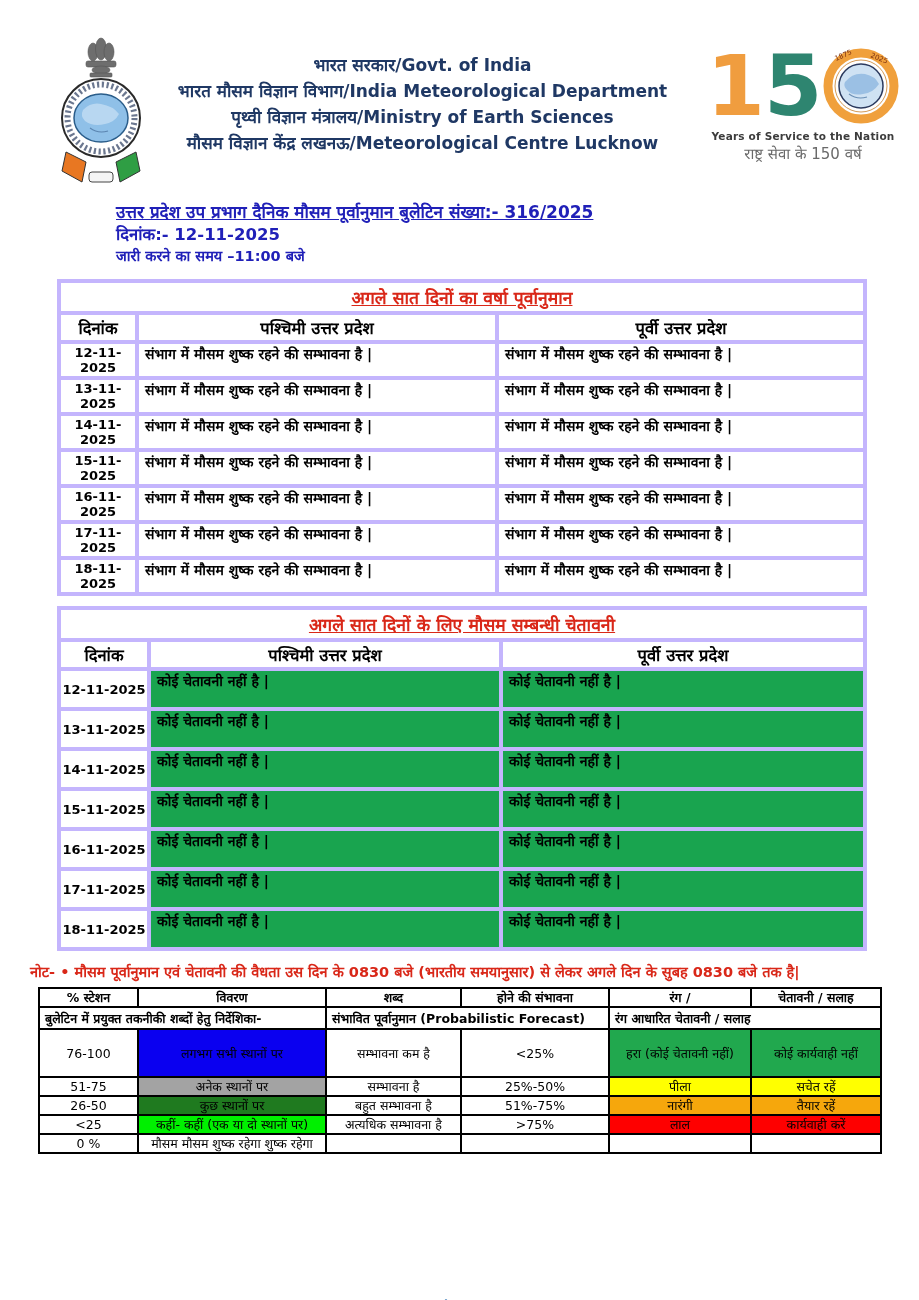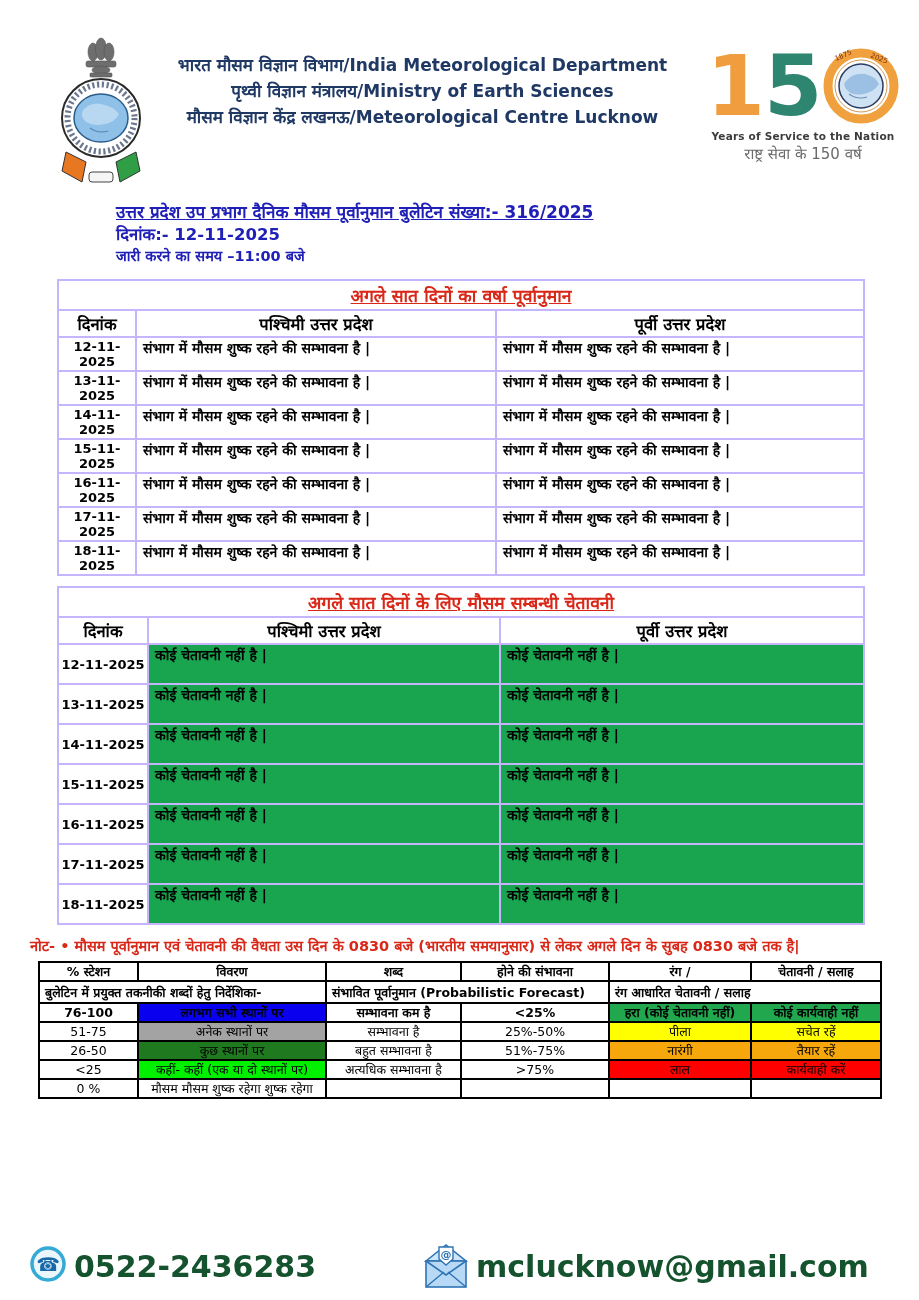--- a/index.html
+++ b/index.html
@@ -20,36 +20,36 @@
   .years-hi{font-size:15px;color:#6a6a6a;margin-top:1px;}
   
   .bulletin{display:flex;margin:14px 58px 0 116px;flex-direction:column;}
   .bulletin-title{flex:1;font-size:17px;font-weight:bold;color:#2020b8;text-decoration:underline;line-height:24px;}
   .bulletin-right{width:218px;flex:0 0 auto;color:#2020b8;font-weight:bold;}
   .bulletin-date{font-size:16.5px;line-height:22px;}
   .bulletin-issue{font-size:14.5px;line-height:21px;}
   
   table{border-collapse:collapse;table-layout:fixed;}
   .t-main{width:806px;margin:12px 0 0 57px;}
-  .t-main td,.t-main th{border:2px solid #c4b5fd;}
+  .t-main td,.t-main th{border:4px solid #c4b5fd;}
   .title-cell{height:26px;text-align:center;}
   .title-text{color:#d92718;font-weight:bold;font-size:17.5px;text-decoration:underline;}
   .t-main th.colhdr{height:25px;font-size:16.5px;font-weight:bold;text-align:center;padding:0;}
   .c-date{text-align:center;font-weight:bold;font-size:13px;}
   .c-fc{font-size:14px;font-weight:bold;padding:1px 6px;vertical-align:top;text-align:left;line-height:19px;}
   .row-f{height:33px;}
   .row-w{height:40px;}
   
   .note{margin:10px 0 0 30px;color:#d92718;font-weight:bold;font-size:14.5px;}
   
   .t-legend{width:842px;margin:6px 0 0 38px;font-size:12.5px;}
   .t-legend td,.t-legend th{border:2px solid #000;padding:0 3px;text-align:center;overflow:hidden;white-space:nowrap;}
   .t-legend .grp{height:20px;text-align:left;font-weight:bold;font-size:12.5px;padding-left:5px;}
   .t-legend .sub{height:16px;font-weight:bold;font-size:12.5px;}
-  .lg-tall{height:19px;font-weight:bold;}
+  .lg-tall{height:48px;}
   .lg-row{height:18px;}
   
   .footer{display:flex;align-items:center;margin:142px 0 0 26px;}
   .contact{display:flex;align-items:center;}
   .contact-text{font-size:30px;font-weight:bold;color:#14532d;margin-left:4px;letter-spacing:0px;}
   .email-group{margin-left:104px;}
 </style>
 </head>
 <body>
 
@@ -71,20 +71,21 @@
     <ellipse cx="51" cy="82" rx="27" ry="24" fill="#8fc0e8" stroke="#2a5d8a" stroke-width="1.5"></ellipse>
     <path d="M33 74 q8 -8 18 -6 q12 2 18 10 q-4 8 -14 10 q-12 3 -20 -3 q-5 -5 -2 -11z" fill="#bcd9f2" opacity="0.9"></path>
     <path d="M40 92 q8 6 18 3" stroke="#5b84b0" stroke-width="1.2" fill="none"></path>
 
     <polygon points="16,116 36,126 32,146 12,135" fill="#e87722" stroke="#333" stroke-width="1"></polygon>
     <polygon points="86,116 66,126 70,146 90,135" fill="#2f9e44" stroke="#333" stroke-width="1"></polygon>
     <rect x="39" y="136" width="24" height="10" rx="3" fill="#f5f5f5" stroke="#444" stroke-width="1"></rect>
   </svg>
 
   <div class="org-block">
+    <div class="org-line">भारत सरकार/Govt. of India</div>
     <div class="org-line">भारत मौसम विज्ञान विभाग/India Meteorological Department</div>
     <div class="org-line">पृथ्वी विज्ञान मंत्रालय/Ministry of Earth Sciences</div>
     <div class="org-line">मौसम विज्ञान केंद्र लखनऊ/Meteorological Centre Lucknow</div>
   </div>
 
   <div class="logo150">
     <div class="num-row">
       <span class="n1">1</span>
       <span class="n5">5</span>
       <svg width="76" height="76" viewBox="0 0 76 76">

